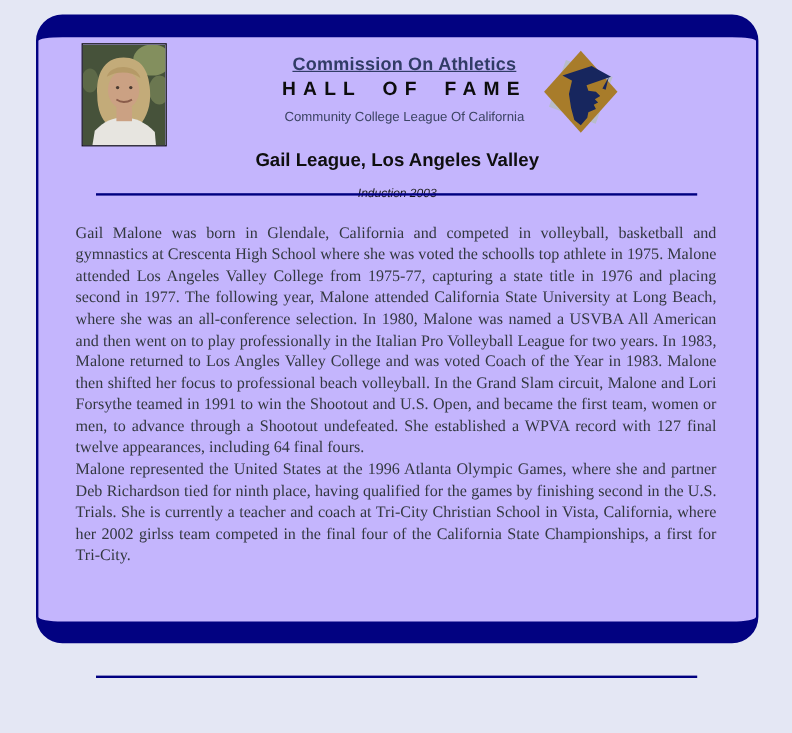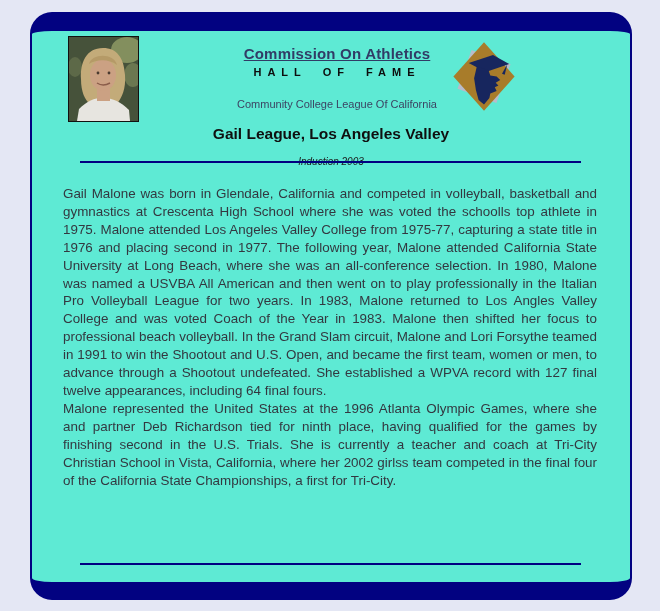--- a/index.html
+++ b/index.html
@@ -12,23 +12,23 @@
     position: relative;
     overflow: hidden;
     background: #e4e7f4;
     font-family: "Liberation Sans", sans-serif;
   }
   .frame {
     position: absolute;
     left: 30px;
     top: 12px;
     width: 602px;
-    height: 588px;
+    height: 524px;
     box-sizing: border-box;
-    background: #5eead4;
+    background: #c4b5fd;
     border: 2px solid #020281;
     border-top-width: 19px;
     border-bottom-width: 18px;
     border-radius: 22px;
   }
   .inner {
     position: relative;
     width: 100%;
     height: 100%;
   }
@@ -51,26 +51,26 @@
   }
   .org-title {
     font-size: 15px;
     font-weight: bold;
     text-decoration: underline;
     color: #313c66;
     margin-bottom: 4px;
     letter-spacing: 0.2px;
   }
   .org-hof {
-    font-size: 11px;
+    font-size: 16px;
     font-weight: bold;
     letter-spacing: 6px;
     word-spacing: 7px;
     color: #0d0d0d;
-    margin-bottom: 20px;
+    margin-bottom: 8px;
     white-space: nowrap;
   }
   .org-tagline {
     font-size: 11px;
     color: #3c4463;
     white-space: nowrap;
   }
   .logo {
     position: absolute;
     left: 407px;
@@ -108,21 +108,21 @@
   .bio {
     position: absolute;
     top: 154px;
     left: 31px;
     width: 534px;
     font-size: 13.4px;
     line-height: 17.9px;
     color: #333840;
     text-align: justify;
   }
-  .bio p { margin: 0; }
+  .bio p { margin: 0; font-family: Liberation Serif, serif; }
 </style>
 </head>
 <body>
 
 <div class="frame">
   <div class="inner">
 
     <div class="photo">
       <svg width="69" height="84" viewBox="0 0 69 84" xmlns="http://www.w3.org/2000/svg">
         <rect x="0" y="0" width="69" height="84" fill="#46523a"></rect>

